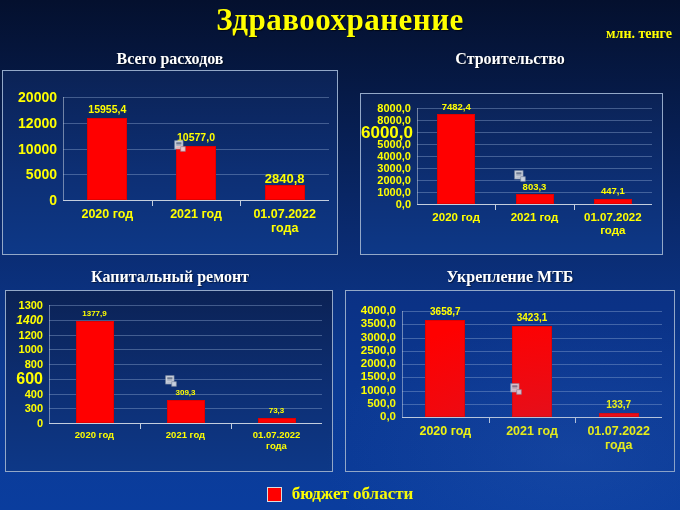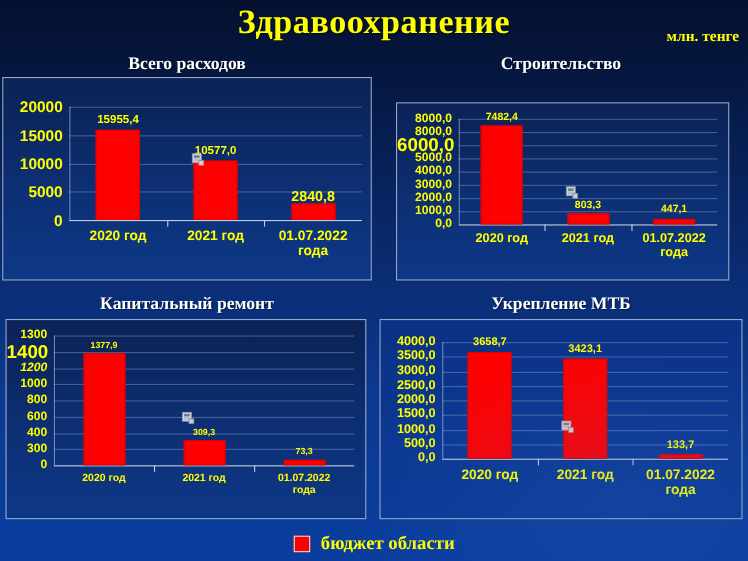--- a/index.html
+++ b/index.html
@@ -138,21 +138,21 @@
 
 <div class="chart-title" style="left:2px; top:50px; width:336px;">Всего расходов</div>
 <div class="panel" style="left:2px; top:70px; width:336px; height:185px;">
   <div class="plot" id="plot-0">
       <div class="axis-label" style="left: 0px; width: 54px; top: 129px; font-size: 14px;">0</div>
       <div class="gridline" style="left: 60px; top: 103px; width: 266px;"></div>
       <div class="axis-label" style="left: 0px; width: 54px; top: 103.25px; font-size: 14px;">5000</div>
       <div class="gridline" style="left: 60px; top: 78px; width: 266px;"></div>
       <div class="axis-label" style="left: 0px; width: 54px; top: 77.5px; font-size: 14px;">10000</div>
       <div class="gridline" style="left: 60px; top: 52px; width: 266px;"></div>
-      <div class="axis-label" style="left: 0px; width: 54px; top: 51.75px; font-size: 14px;">15000</div>
+      <div class="axis-label" style="left: 0px; width: 54px; top: 51.75px; font-size: 14px;">12000</div>
       <div class="gridline" style="left: 60px; top: 26px; width: 266px;"></div>
       <div class="axis-label" style="left: 0px; width: 54px; top: 26px; font-size: 14px;">20000</div>
       <div class="axis-line" style="left: 60px; top: 129px; width: 266px;"></div>
       <div class="tick" style="left: 60px; top: 26px; height: 103px; background: rgba(195, 206, 222, 0.55);"></div>
       <div class="tick" style="left: 149px; top: 129px; height: 6px;"></div>
       <div class="tick" style="left: 237px; top: 129px; height: 6px;"></div>
       <div class="bar" style="left: 84.3333px; top: 46.8297px; width: 40px; height: 82.1703px;"></div>
       <div class="bar-value" style="left: 104.333px; top: 32.3297px; font-size: 10.5px;">15955,4</div>
       <div class="cat-label" style="left: 104.333px; top: 136px; width: 110.667px; margin-left: 0px; transform: translateX(-50%); font-size: 12.5px;">2020 год</div>
       <div class="bar" style="left: 173px; top: 74.5284px; width: 40px; height: 54.4716px;"></div>
@@ -218,29 +218,29 @@
 
 <div class="chart-title" style="left:2px; top:268px; width:336px;">Капитальный ремонт</div>
 <div class="panel" style="left:5px; top:290px; width:328px; height:182px;">
   <div class="plot" id="plot-2">
       <div class="axis-label" style="left: 0px; width: 37px; top: 132px; font-size: 11px;">0</div>
       <div class="gridline" style="left: 43px; top: 117px; width: 273px;"></div>
       <div class="axis-label" style="left: 0px; width: 37px; top: 117.25px; font-size: 11px;">300</div>
       <div class="gridline" style="left: 43px; top: 103px; width: 273px;"></div>
       <div class="axis-label" style="left: 0px; width: 37px; top: 102.5px; font-size: 11px;">400</div>
       <div class="gridline" style="left: 43px; top: 88px; width: 273px;"></div>
-      <div class="axis-label" style="left: 0px; width: 37px; top: 87.75px; font-size: 11px;">600</div>
+      <div class="axis-label" style="left: 0px; width: 37px; top: 87.75px; font-size: 16px;">600</div>
       <div class="gridline" style="left: 43px; top: 73px; width: 273px;"></div>
       <div class="axis-label" style="left: 0px; width: 37px; top: 73px; font-size: 11px;">800</div>
       <div class="gridline" style="left: 43px; top: 58px; width: 273px;"></div>
       <div class="axis-label" style="left: 0px; width: 37px; top: 58.25px; font-size: 11px;">1000</div>
       <div class="gridline" style="left: 43px; top: 44px; width: 273px;"></div>
-      <div class="axis-label" style="left: 0px; width: 37px; top: 43.5px; font-size: 11px; font-style: italic;">1200</div>
+      <div class="axis-label" style="left: 0px; width: 37px; top: 43.5px; font-size: 11px;">1200</div>
       <div class="gridline" style="left: 43px; top: 29px; width: 273px;"></div>
-      <div class="axis-label" style="left: 0px; width: 37px; top: 28.75px; font-size: 17px;">1400</div>
+      <div class="axis-label" style="left: 0px; width: 37px; top: 28.75px; font-size: 12px; font-style: italic;">1400</div>
       <div class="gridline" style="left: 43px; top: 14px; width: 273px;"></div>
       <div class="axis-label" style="left: 0px; width: 37px; top: 14px; font-size: 11px;">1300</div>
       <div class="axis-line" style="left: 43px; top: 132px; width: 273px;"></div>
       <div class="tick" style="left: 43px; top: 14px; height: 118px; background: rgba(195, 206, 222, 0.55);"></div>
       <div class="tick" style="left: 134px; top: 132px; height: 6px;"></div>
       <div class="tick" style="left: 225px; top: 132px; height: 6px;"></div>
       <div class="bar" style="left: 69.5px; top: 30.3799px; width: 38px; height: 101.62px;"></div>
       <div class="bar-value" style="left: 88.5px; top: 18.3799px; font-size: 8px;">1377,9</div>
       <div class="cat-label" style="left: 88.5px; top: 139px; width: 113px; margin-left: 0px; transform: translateX(-50%); font-size: 9.5px;">2020 год</div>
       <div class="bar" style="left: 160.5px; top: 109.189px; width: 38px; height: 22.8109px;"></div>

